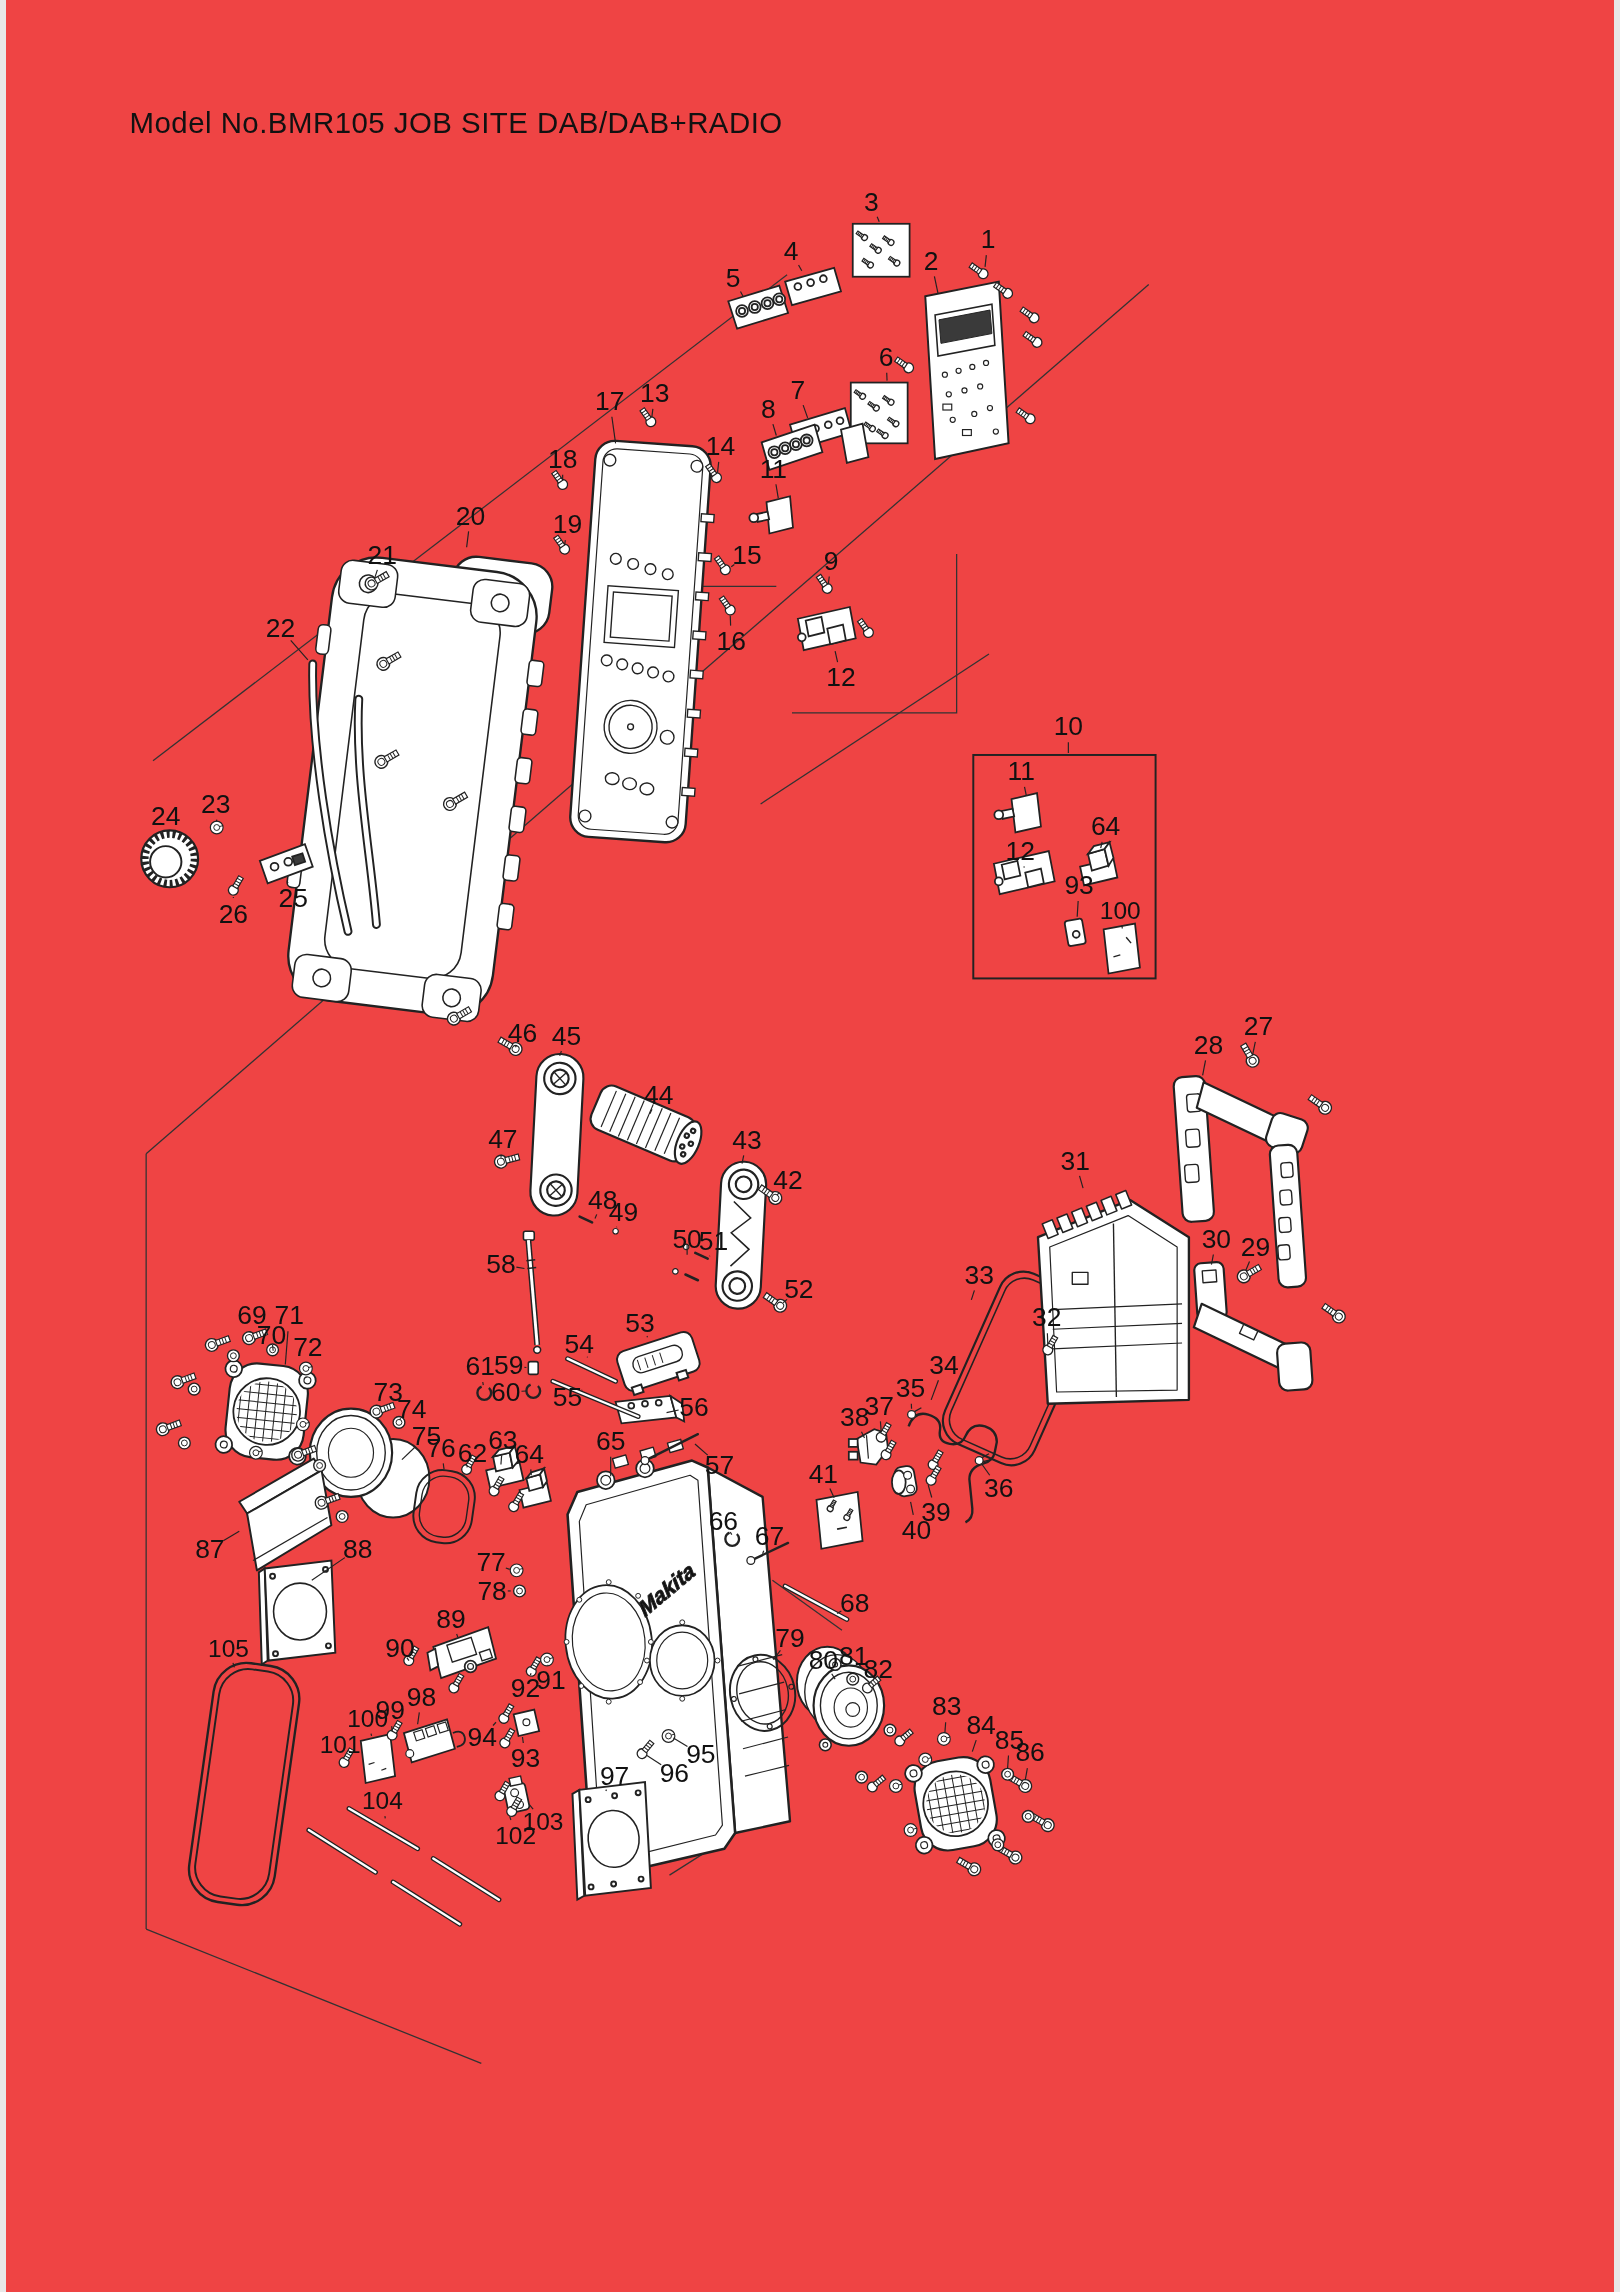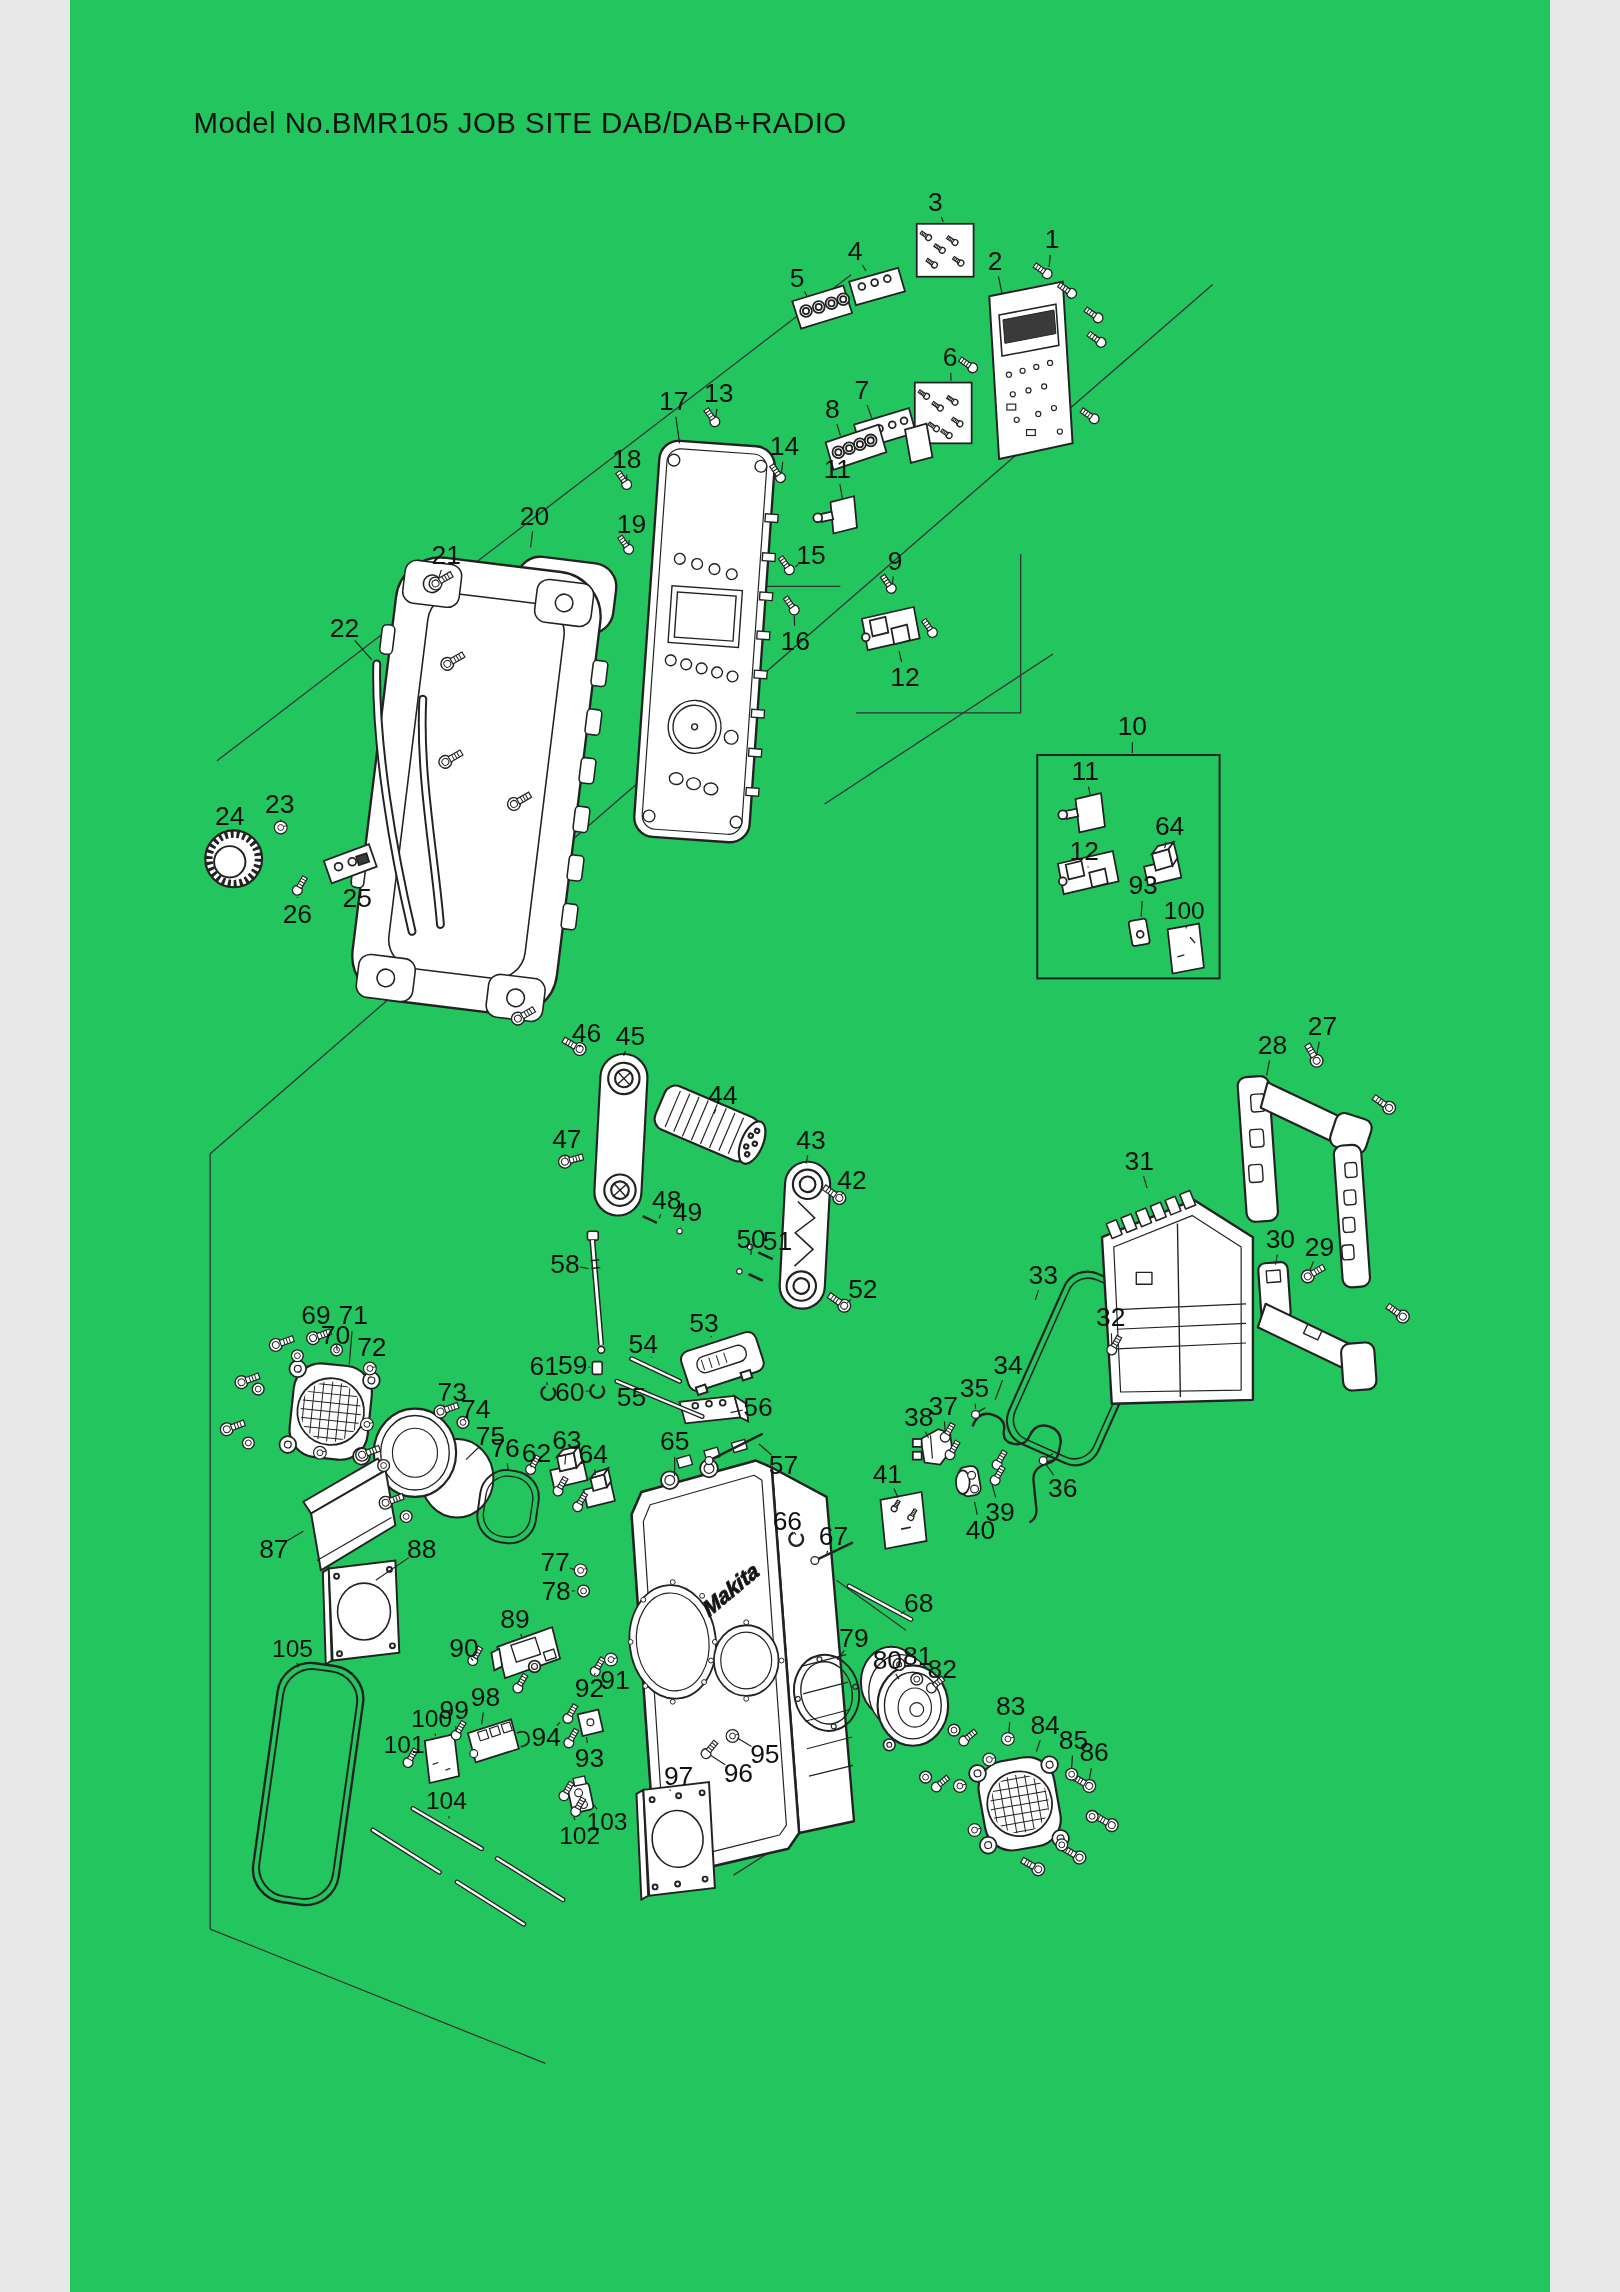--- a/index.html
+++ b/index.html
@@ -1,16 +1,16 @@
 <!DOCTYPE html>
 <html><head>
 <meta charset="utf-8">
 <style>
   html,body{margin:0;padding:0;background:#e8e8e8;}
-  .page{position:relative;width:1480px;height:2293px;background:#22c55e;margin:0 auto;
+  .page{position:relative;width:1608px;height:2293px;background:#ef4444;margin:0 auto;
         font-family:"Liberation Sans", sans-serif;}
   svg{position:absolute;left:0;top:0;}
   svg text{font-family:"Liberation Sans", sans-serif;fill:#111;}
   .title{font-size:30px;letter-spacing:.5px;}
   .partline{stroke:#222;fill:#fff;}
 </style>
 </head>
 <body>
 
 <div class="page">

